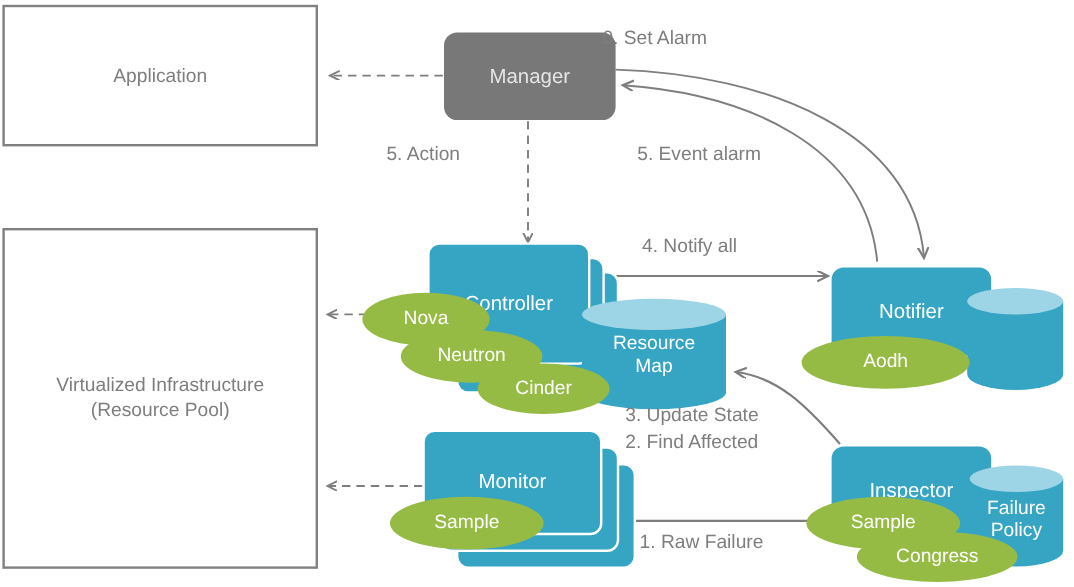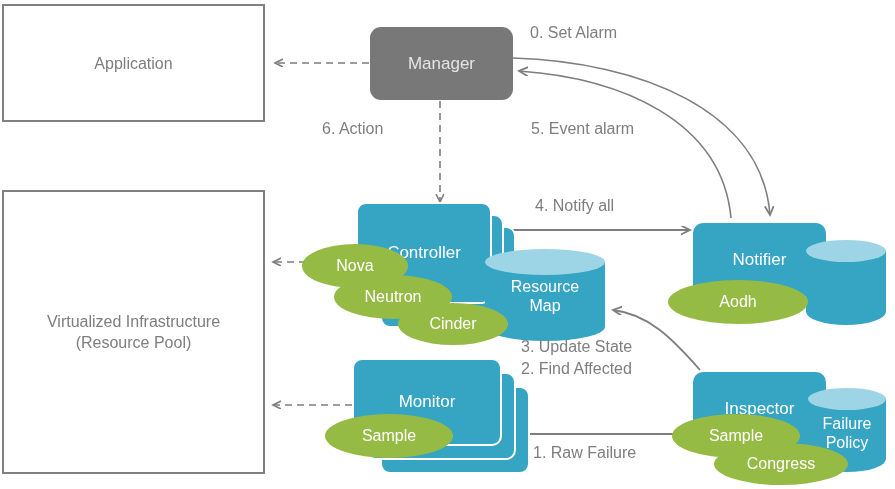--- a/index.html
+++ b/index.html
@@ -273,23 +273,23 @@
 Policy</div>
   </div>
 
   <div class="tag-ellipse" style="left:672px; top:414px; width:128px; height:44px;">
     <span class="tag-label">Sample</span>
   </div>
   <div class="tag-ellipse" style="left:714px; top:443px; width:134px; height:42px;">
     <span class="tag-label">Congress</span>
   </div>
 
-  <div class="flow-label" style="left:530px; top:22px;">0. Set Alarm</div>
-
-  <div class="flow-label" style="left:322px; top:118px;">6. Action</div>
+  <div class="flow-label" style="left:502px; top:22px;">0. Set Alarm</div>
+
+  <div class="flow-label" style="left:322px; top:118px;">5. Action</div>
 
   <div class="flow-label" style="left:531px; top:118px;">5. Event alarm</div>
 
   <div class="flow-label" style="left:535px; top:195px;">4. Notify all</div>
 
   <div class="flow-label" style="left:521px; top:336px;">3. Update State
 2. Find Affected</div>
 
   <div class="flow-label" style="left:533px; top:442px;">1. Raw Failure</div>
 

